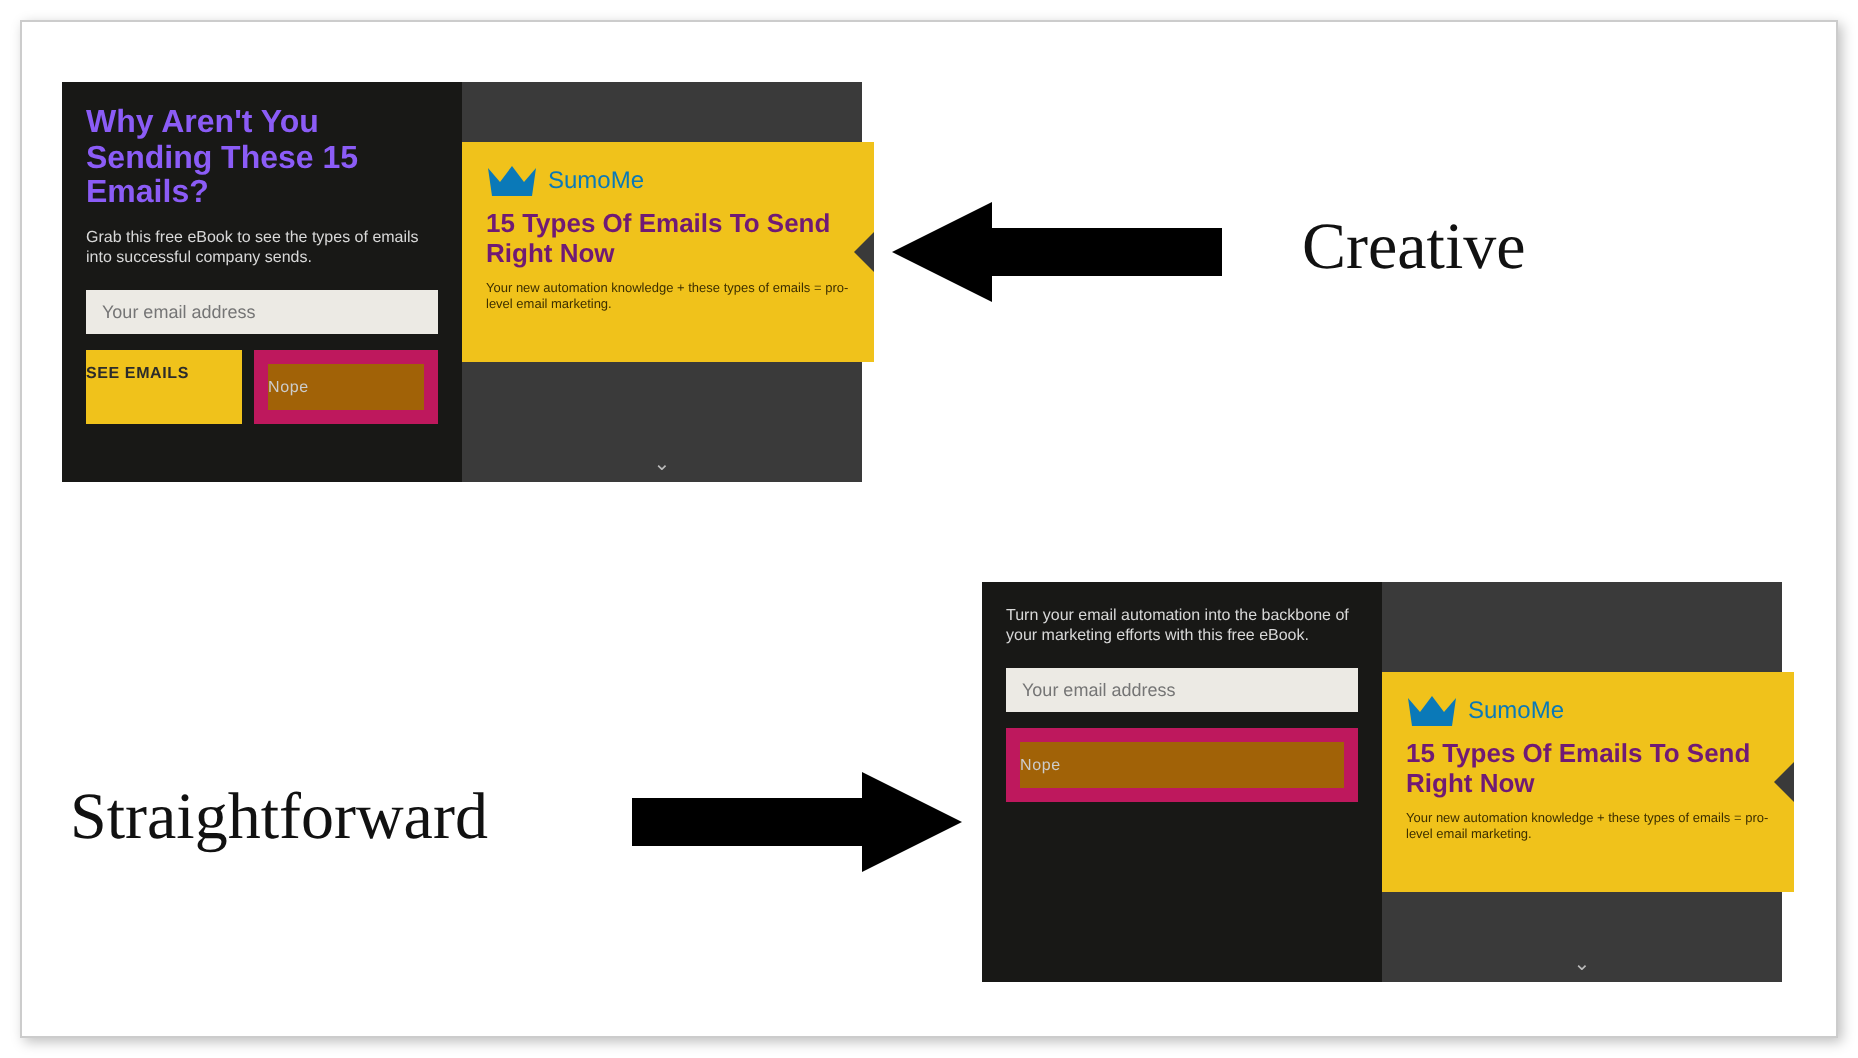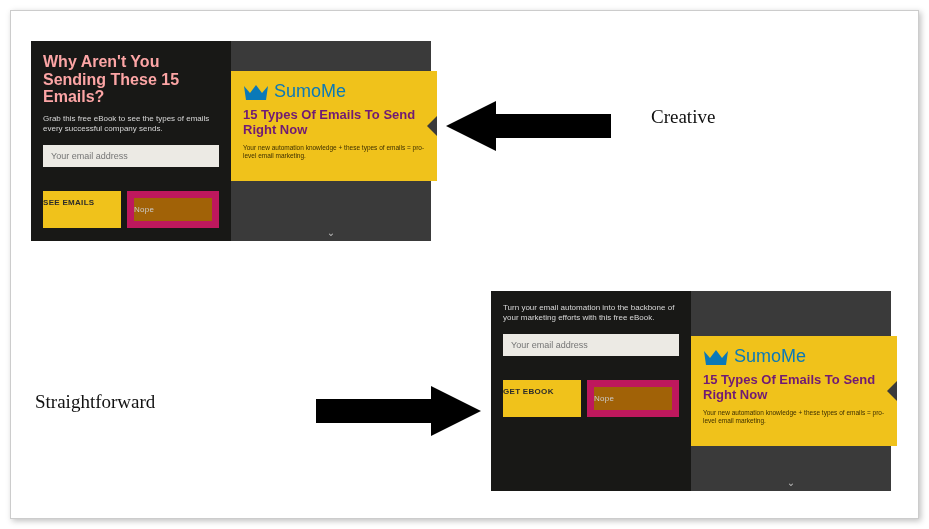--- a/index.html
+++ b/index.html
@@ -4,58 +4,58 @@
 <style>
   * { box-sizing: border-box; margin: 0; padding: 0; }
   body { width: 929px; height: 529px; background: #fff; font-family: Arial, Helvetica, sans-serif; position: relative; overflow: hidden; }
   .frame { position: absolute; left: 10px; top: 10px; right: 10px; bottom: 10px; border: 1px solid #ccc; box-shadow: 2px 2px 6px rgba(0,0,0,0.25); background: #fff; }
 
   .popup { position: absolute; width: 400px; height: 200px; background: #3a3a3a; }
   .popup .left { position: absolute; left: 0; top: 0; width: 200px; height: 100%; background: #181816; padding: 12px 12px 10px 12px; }
   .popup .right { position: absolute; right: 0; top: 0; width: 200px; height: 100%; background: #3a3a3a; }
   .popup .ribbon { position: absolute; right: -6px; top: 30px; width: 206px; height: 110px; background: #f0c21b; padding: 10px 12px 10px 12px; }
   .popup .ribbon:after { content:""; position:absolute; right:0; top:50%; transform:translateY(-50%); width:0; height:0; border-top:10px solid transparent; border-bottom:10px solid transparent; border-right:10px solid #3a3a3a; }
-  .headline { color: #fca5a5; font-weight: bold; font-size: 16px; line-height: 1.1; margin-bottom: 8px; }
+  .headline { color: #8b5cf6; font-weight: bold; font-size: 16px; line-height: 1.1; margin-bottom: 8px; }
   .sub { color: #d8d8d8; font-size: 8px; line-height: 1.3; margin-bottom: 10px; }
-  .field { width: 100%; background: #eceae4; border: none; padding: 6px 8px; font-size: 9px; color: #777; margin-bottom: 24px; }
+  .field { width: 100%; background: #eceae4; border: none; padding: 6px 8px; font-size: 9px; color: #777; margin-bottom: 8px; }
   .btnrow { display: flex; gap: 6px; }
   .btn { flex:1; text-align: left; font-size: 8px; padding: 7px 0; letter-spacing:0.3px; }
   .btn.primary { background: #f0c21b; color: #2b2b2b; font-weight: bold; }
   .btn.secondary { background: #a16207; color: #ccc; border: 7px solid #be185d; }
   .chev { position:absolute; bottom:3px; left:50%; transform:translateX(-50%); color:#bbb; font-size:10px; }
 
   .logo { display:flex; align-items:center; gap:5px; margin-bottom:6px; }
   .logo svg { display:block; }
-  .logo-text { color:#0a79b8; font-size:18px; font-weight:400; }
+  .logo-text { color:#0a79b8; font-size:12px; font-weight:400; }
   .ribbon h3 { color:#701a75; font-size:13px; font-weight:bold; line-height:1.15; margin-bottom:6px; }
   .ribbon p { color:#3d2f00; font-size:6.5px; line-height:1.3; }
 
   .arrow { position:absolute; }
   .arrow svg { display:block; }
 
-  .label { position:absolute; font-family: Georgia, 'Times New Roman', serif; font-size:19px; color:#111; }
+  .label { position:absolute; font-family: Georgia, 'Times New Roman', serif; font-size:33px; color:#111; }
 
   #popup1 { left: 20px; top: 30px; }
   #popup2 { left: 480px; top: 280px; }
   #popup2 .ribbon { top: 45px; }
 
   #arrow1 { left: 435px; top: 85px; }
   #arrow2 { left: 305px; top: 370px; }
   #label1 { left: 640px; top: 95px; }
   #label2 { left: 24px; top: 380px; }
 </style>
 </head>
 <body>
 
 <div class="frame">
 
   <div id="popup1" class="popup">
     <div class="left">
       <div class="headline">Why Aren't You Sending These 15 Emails?</div>
-      <div class="sub">Grab this free eBook to see the types of emails every successful company sends.</div>
+      <div class="sub">Grab this free eBook to see the types of emails into successful company sends.</div>
       <input class="field" placeholder="Your email address" style="">
       <div class="btnrow">
         <div class="btn primary">SEE EMAILS</div>
         <div class="btn secondary">Nope</div>
       </div>
     </div>
     <div class="right">
       <div class="ribbon">
         <div class="logo">
           <span>
@@ -77,21 +77,20 @@
         <polygon points="0,30 50,5 50,18 165,18 165,42 50,42 50,55" fill="#000"></polygon>
       </svg>
   </div>
   <div id="label1" class="label">Creative</div>
 
   <div id="popup2" class="popup">
     <div class="left">
       <div class="sub">Turn your email automation into the backbone of your marketing efforts with this free eBook.</div>
       <input class="field" placeholder="Your email address" style="">
       <div class="btnrow">
-        <div class="btn primary">GET EBOOK</div>
         <div class="btn secondary">Nope</div>
       </div>
     </div>
     <div class="right">
       <div class="ribbon">
         <div class="logo">
           <span>
             <svg width="26" height="18" viewBox="0 0 26 18">
                 <path d="M1 3 L7 10 L13 2 L19 10 L25 3 L23 17 L3 17 Z" fill="#0a79b8"></path>
               </svg>

